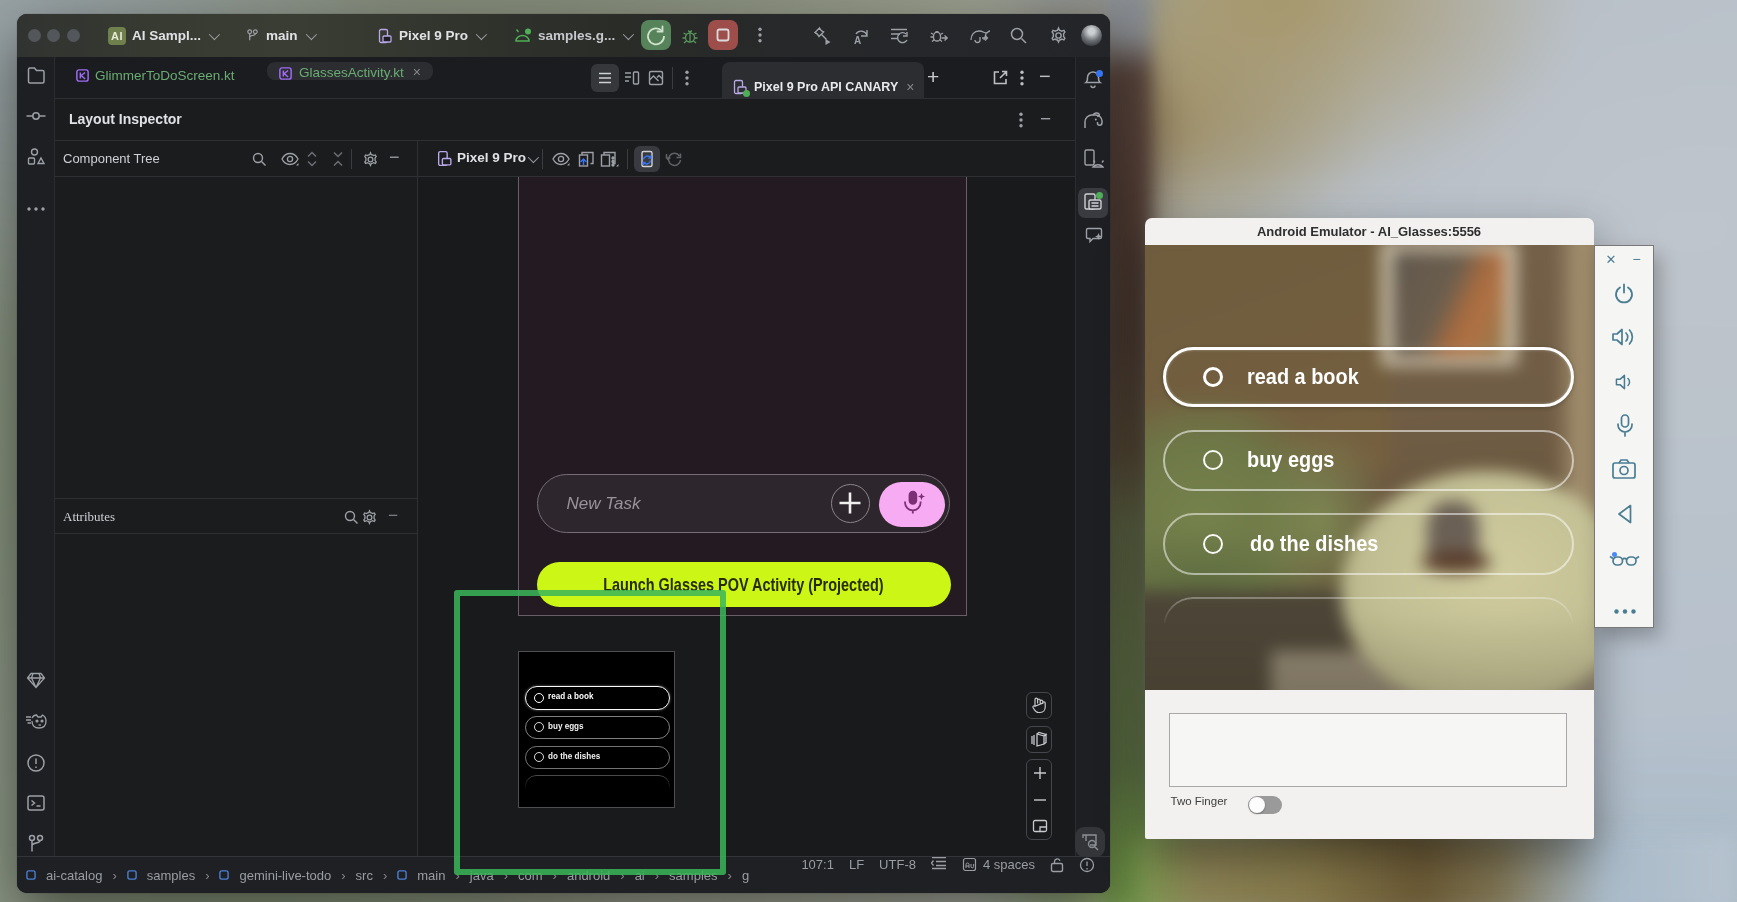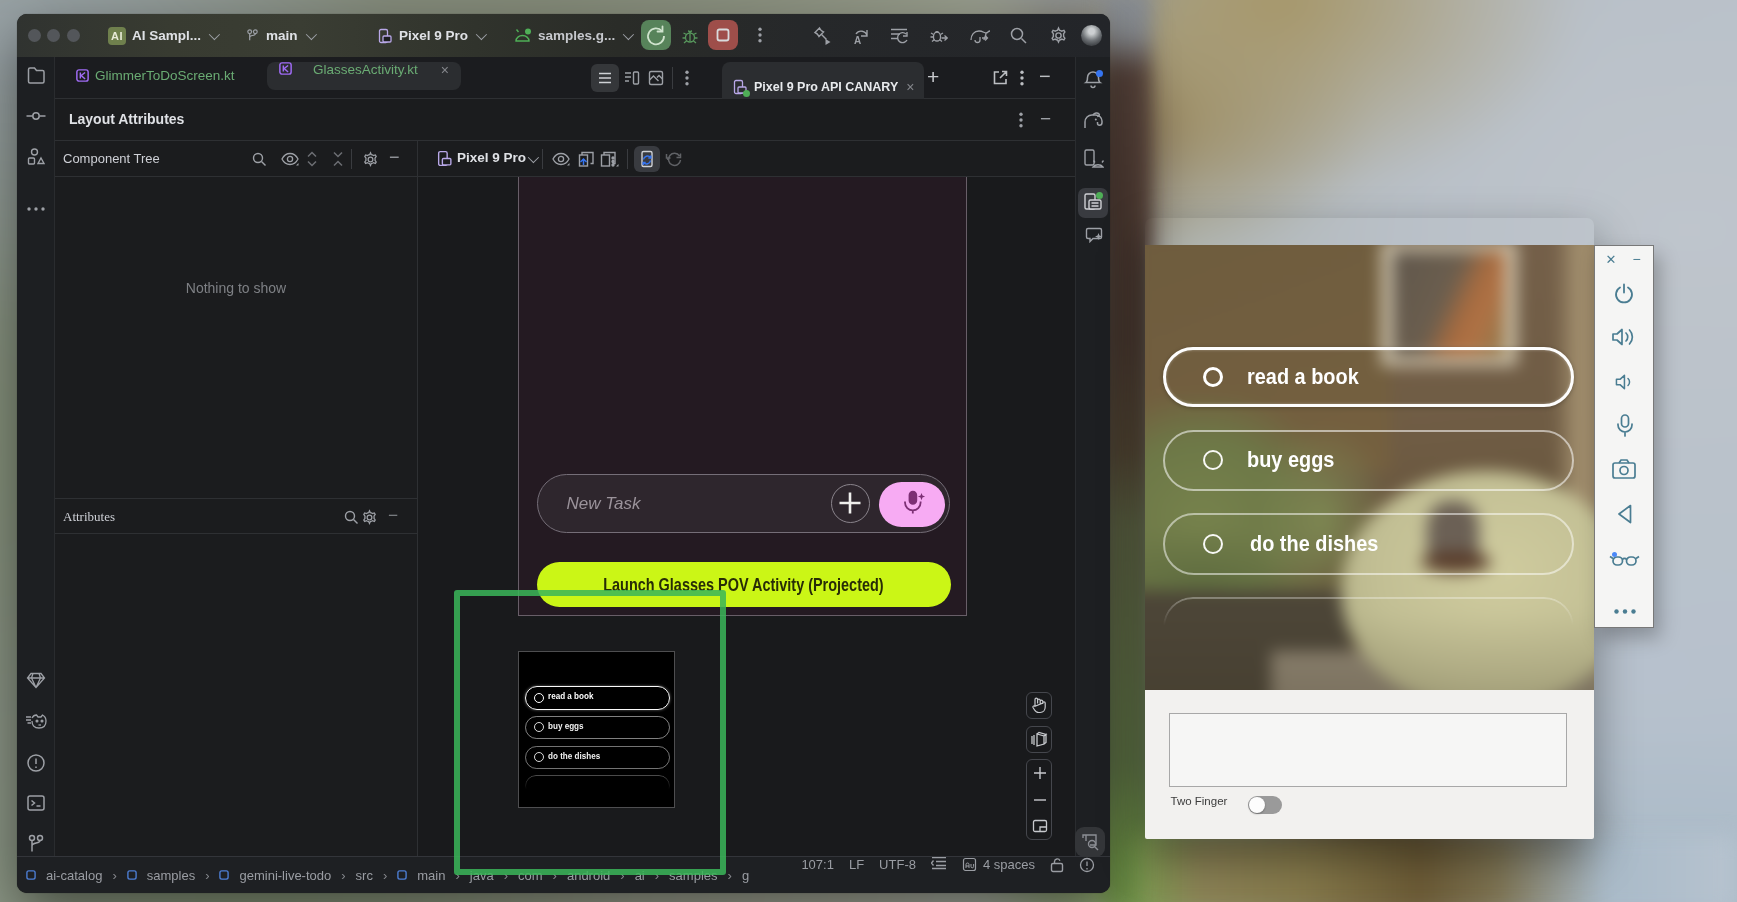--- a/index.html
+++ b/index.html
@@ -156,21 +156,21 @@
     <div style="position:absolute;left:1064px;top:11px;width:21px;height:21px;border-radius:50%;background:radial-gradient(circle at 50% 30%, #cdd0d2 0 16%, #a8acae 30%, #6d7175 52%, #46494d 75%, #35383b 100%);"></div>
   </div>
   <div class="tabrow" id="tabrow">
     <div style="position:absolute;left:21px;top:11px;display:flex;align-items:center;gap:6px;">
       <svg width="13" height="13" viewBox="0 0 15 15">
             <rect x="1" y="1" width="13" height="13" rx="2.5" fill="none" stroke="#a06bf5" stroke-width="1.7"></rect>
             <path d="M5 4 v7 M10.5 4 L6 7.5 l4.5 4" stroke="#a06bf5" stroke-width="1.7" fill="none"></path>
           </svg>
       <span style="color:#6aab73;font-size:13.5px;">GlimmerToDoScreen.kt</span>
     </div>
-    <div style="position:absolute;left:212px;top:5px;height:28px;background:#2b2d30;border-radius:8px;display:flex;align-items:flex-start;gap:21px;padding:0 12px;">
+    <div style="position:absolute;left:212px;top:5px;height:18px;background:#2b2d30;border-radius:8px;display:flex;align-items:flex-end;gap:7px;padding:0 12px;">
       <svg width="13" height="13" viewBox="0 0 15 15">
             <rect x="1" y="1" width="13" height="13" rx="2.5" fill="none" stroke="#a06bf5" stroke-width="1.7"></rect>
             <path d="M5 4 v7 M10.5 4 L6 7.5 l4.5 4" stroke="#a06bf5" stroke-width="1.7" fill="none"></path>
           </svg>
       <span style="color:#6aab73;font-size:13.5px;">GlassesActivity.kt</span>
       <span style="color:#85878c;font-size:14px;margin-left:2px;">×</span>
     </div>
     <div style="position:absolute;left:536px;top:7px;width:28px;height:28px;border-radius:6px;background:#35373a;"><svg width="28" height="28" viewBox="0 0 28 28" stroke="#cfd1d5" stroke-width="1.5">
             <path d="M8 9.5 h12 M8 14 h12 M8 18.5 h12"></path>
           </svg></div>
@@ -270,21 +270,21 @@
             <rect x="11" y="12" width="12" height="9" rx="1.5" fill="#393b40"></rect>
             <path d="M13.5 15 h7 M13.5 18 h7"></path>
             <circle cx="21.5" cy="7.5" r="3.5" fill="#4fae57" stroke="none"></circle>
           </svg></div>
     <div class="s-ico" style="top:167px;"><svg width="22" height="22" viewBox="0 0 22 22" fill="none" stroke="#9da0a6" stroke-width="1.4">
             <path d="M6 4.5 h12 a1.5 1.5 0 0 1 1.5 1.5 v7 a1.5 1.5 0 0 1 -1.5 1.5 h-7 l-3 3 v-3 h-2 a1.5 1.5 0 0 1 -1.5-1.5 v-7 a1.5 1.5 0 0 1 1.5-1.5 z"></path>
             <path d="M15.5 13.5 l1 2.5 1-2.5 2.5-1 -2.5-1 -1-2.5 -1 2.5 -2.5 1 z" fill="#9da0a6" stroke="none"></path>
           </svg></div>
   </div>
   <div class="li-header">
-        <div class="li-title">Layout Attributes</div>
+        <div class="li-title">Layout Inspector</div>
     <div style="position:absolute;left:964px;top:13px;"><svg width="4" height="16" viewBox="0 0 4 16">
             <circle cx="2" cy="2.2" r="1.7" fill="#9da0a6"></circle>
             <circle cx="2" cy="8" r="1.7" fill="#9da0a6"></circle>
             <circle cx="2" cy="13.8" r="1.7" fill="#9da0a6"></circle>
           </svg></div>
     <div style="position:absolute;left:985px;top:9px;color:#9da0a6;font-size:19px;">−</div>
   </div>
   <div class="panel-toolbar tree-toolbar" id="tree-toolbar">
     <div style="position:absolute;left:8px;top:10px;font-size:13px;color:#ced0d6;">Component Tree</div>
     <div style="position:absolute;left:196px;top:10px;"><svg width="16" height="16" viewBox="0 0 16 16" fill="none" stroke="#9da0a6" stroke-width="1.4">
@@ -338,23 +338,20 @@
     <div style="position:absolute;left:209px;top:8px;width:1px;height:20px;background:#3a3c40;"></div>
     <div style="position:absolute;left:216px;top:5px;width:26px;height:26px;background:#393b40;border-radius:6px;"><svg width="26" height="26" viewBox="0 0 26 26" fill="none">
             <rect x="8" y="5.5" width="10" height="15" rx="1.5" stroke="#cfd1d5" stroke-width="1.4"></rect>
             <path d="M16.5 11.5 a4 4 0 0 0 -7 2 m0 3 a4 4 0 0 0 7-2" stroke="#3574f0" stroke-width="1.5"></path>
             <path d="M16.8 9.5 v2.5 h-2.5 M9.2 19 v-2.5 h2.5" stroke="#3574f0" stroke-width="1.5"></path>
           </svg></div>
     <div style="position:absolute;left:247px;top:9px;"><svg width="18" height="18" viewBox="0 0 18 18" fill="none" stroke="#606266" stroke-width="1.5">
             <path d="M14.5 6 a6 6 0 1 0 1 4 m0-6.5 v4 h-4 M3.5 8 v-0 a6 6 0 0 0 -1 2 m-1-6 v4 h4"></path>
           </svg></div>
   </div>
-  <div class="tree-content">
-        <div style="position:absolute;left:0;right:0;top:103px;text-align:center;color:#7e8085;font-size:14px;">Nothing to show</div>
-      </div>
   <div class="panel-toolbar attr-toolbar" id="attr-toolbar">
     <div style="position:absolute;left:8px;top:10px;font-size:13px;color:#ced0d6;">Attributes</div>
     <div style="position:absolute;left:288px;top:10px;"><svg width="16" height="16" viewBox="0 0 16 16" fill="none" stroke="#9da0a6" stroke-width="1.4">
             <circle cx="7" cy="7" r="4.5"></circle>
             <path d="M10.5 10.5 L14.5 14.5"></path>
           </svg></div>
     <div style="position:absolute;left:306px;top:10px;"><svg width="17" height="17" viewBox="0 0 20 20" fill="none" stroke="#9da0a6" stroke-width="1.5">
             <circle cx="10" cy="10" r="2.8"></circle>
             <path d="M10 2.2 l1 2.2 a6 6 0 0 1 2.4 1 l2.3-.8 1 1.7 -1.4 2 a6 6 0 0 1 0 2.6 l1.4 2 -1 1.7 -2.3-.8 a6 6 0 0 1 -2.4 1 l-1 2.2 -1-2.2 a6 6 0 0 1 -2.4-1 l-2.3 .8 -1-1.7 1.4-2 a6 6 0 0 1 0-2.6 l-1.4-2 1-1.7 2.3 .8 a6 6 0 0 1 2.4-1 z"></path>
           </svg></div>
@@ -471,20 +468,21 @@
   </div>
   <div id="greenrect" style="position:absolute;left:436.5px;top:575.5px;width:272px;height:285px;border:6px solid rgba(58,182,88,.86);border-radius:3px;z-index:8;"></div>
   <div id="zoombtn" style="position:absolute;left:1058px;top:813px;width:30px;height:30px;border-radius:9px;background:#333538;z-index:3;"><svg width="30" height="30" viewBox="0 0 30 30" fill="none" stroke="#8c8e94" stroke-width="1.4">
           <path d="M8 11 v-3 h13 M11 14 v-6 h10 v10 h-6"></path>
           <circle cx="17" cy="17" r="3.5"></circle>
           <path d="M19.5 19.5 L23 23"></path>
         </svg></div>
 </div>
 
 <div class="emu-shadow" style="position:absolute;left:1144.5px;top:218px;width:449px;height:621px;box-shadow:0 18px 45px rgba(0,0,0,.4);border-radius:7px;"></div>
+<div id="emu-title" style="position:absolute;left:1144.5px;top:218px;width:449px;height:27px;background:#f2f1f0;border-radius:7px 7px 0 0;text-align:center;line-height:28px;font-size:13px;font-weight:700;color:#2e2e2e;">Android Emulator - AI_Glasses:5556</div>
 <div id="emu-screen" style="position:absolute;left:1144.5px;top:245px;width:449px;height:445px;background:#6d5a40;overflow:hidden;">
   <div class="photo" style="position:absolute;inset:-14px;filter:blur(8px);">
     <div style="position:absolute;inset:0;background:linear-gradient(175deg,#75604a 0%,#6f5c44 45%,#645239 72%,#55483a 100%);"></div>
     <div style="position:absolute;left:0px;top:0px;width:260px;height:240px;background:linear-gradient(160deg,#6e5c3e,#75603f);"></div>
     <div style="position:absolute;left:424px;top:0px;width:56px;height:470px;background:linear-gradient(90deg,rgba(154,138,114,0) 0%,#a3906f 40%,#8f7c5e 100%);"></div>
     <div style="position:absolute;left:250px;top:10px;width:136px;height:125px;background:#c9bfa8;border-radius:2px;"></div>
     <div style="position:absolute;left:262px;top:20px;width:112px;height:105px;background:linear-gradient(115deg,#60574c 0%,#6b5e4e 45%,#a56b40 62%,#b07144 74%,#8f7b4e 100%);"></div>
     <div style="position:absolute;left:-20px;top:165px;width:240px;height:270px;background:radial-gradient(ellipse 140px 130px at 38% 45%,#76824c 0%,#6d7847 60%,rgba(95,100,62,0) 100%);"></div>
         <div style="position:absolute;left:-10px;top:300px;width:200px;height:130px;background:radial-gradient(ellipse 110px 70px at 40% 50%,#5c6a3e 0%,rgba(80,88,52,0) 100%);"></div>
     <div style="position:absolute;left:130px;top:200px;width:120px;height:180px;background:radial-gradient(ellipse 70px 100px at 50% 50%,#7d8752 0%,rgba(110,118,70,0) 100%);"></div>

